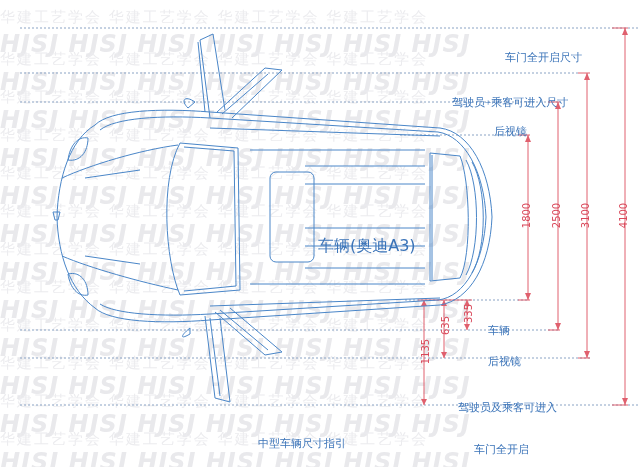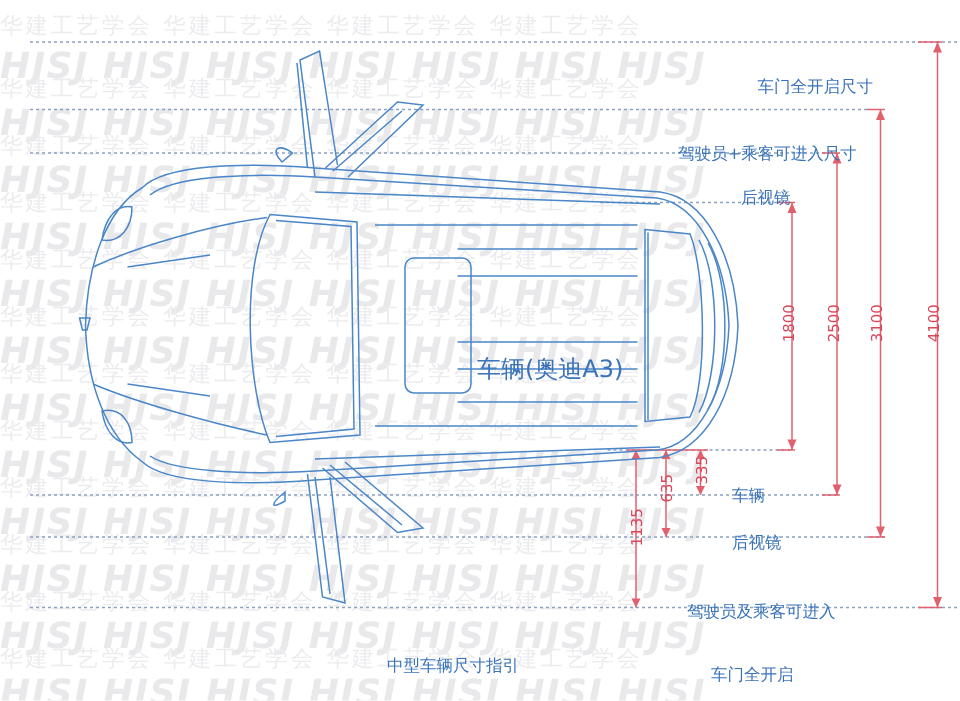--- a/index.html
+++ b/index.html
@@ -145,21 +145,21 @@
   <g stroke="#4a86c8" stroke-width="1" fill="none">
     <path d="M205,316 L215,398 L230,402 L220,318"></path>
     <path d="M210,318 L220,396"></path>
     <path d="M215,312 L265,355 L282,352 L230,308"></path>
     <path d="M220,310 L268,350"></path>
     <path d="M190,328 C180,336 180,340 190,334 Z"></path>
   </g>
 </svg>
 
 <div class="lbl" style="left:505px; top:10px;">车门全开启尺寸</div>
-<div class="lbl" style="left:452px; top:55px;">驾驶员+乘客可进入尺寸</div>
+<div class="lbl" style="left:452px; top:55px;font-family:Liberation Serif, serif;">驾驶员+乘客可进入尺寸</div>
 <div class="lbl" style="left:494px; top:84px;">后视镜</div>
 <div class="lbl" style="left:318px; top:196px; font-size:16px;">车辆(奥迪A3)</div>
 <div class="lbl" style="left:488px; top:283px;">车辆</div>
 <div class="lbl" style="left:488px; top:314px;">后视镜</div>
 <div class="lbl" style="left:458px; top:360px;">驾驶员及乘客可进入</div>
 <div class="lbl" style="left:474px; top:402px;text-align:center;">车门全开启</div>
 
 <div class="dim" style="left:514px; top:210px; transform:rotate(-90deg);">1800</div>
 <div class="dim" style="left:544px; top:210px; transform:rotate(-90deg);">2500</div>
 <div class="dim" style="left:573px; top:210px; transform:rotate(-90deg);">3100</div>

